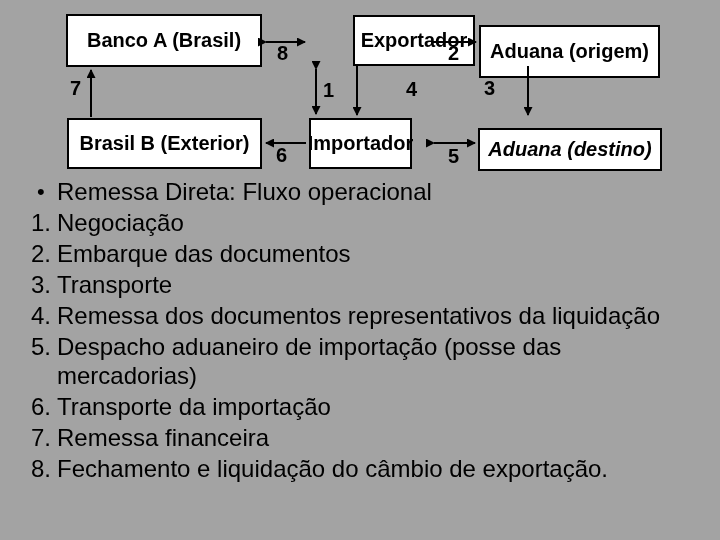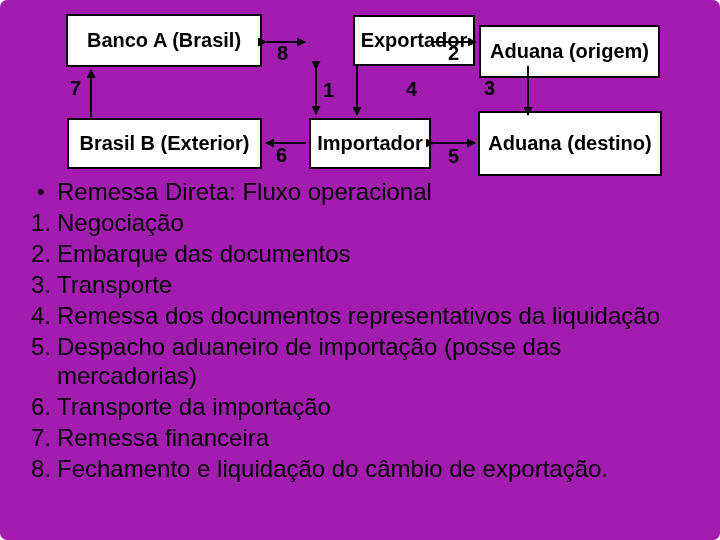--- a/index.html
+++ b/index.html
@@ -11,22 +11,21 @@
     width: 720px;
     height: 540px;
     overflow: hidden;
     font-family: "Liberation Sans", sans-serif;
     color: #000000;
     position: relative;
   }
   .slide {
     position: absolute;
     inset: 0;
-    background: #a21caf;
-    border-radius: 7px;
+    background: #a3a3a3;
   }
 
   
   .diagram {
     position: absolute;
     left: 0; top: 0;
     width: 720px; height: 176px;
   }
   .dbox {
     position: absolute;
@@ -37,22 +36,22 @@
     align-items: center;
     justify-content: center;
     font-size: 20px;
     font-weight: bold;
     white-space: nowrap;
   }
   .dbox.banco-a        { left: 66px;  top: 14px;  width: 196px; height: 53px; }
   .dbox.exportador     { left: 309px; top: 15px;  width: 122px; height: 51px; margin-left: 44px; }
   .dbox.aduana-origem  { left: 479px; top: 25px;  width: 181px; height: 53px; }
   .dbox.banco-b        { left: 67px;  top: 118px; width: 195px; height: 51px; }
-  .dbox.importador     { left: 309px; top: 118px; width: 122px; height: 51px; }
-  .dbox.aduana-destino { left: 478px; top: 111px; width: 184px; height: 65px; }
+  .dbox.importador     { left: 309px; top: 118px; width: 103px; height: 51px; }
+  .dbox.aduana-destino { left: 478px; top: 128px; width: 184px; height: 43px; font-style: italic; }
 
   svg.arrows {
     position: absolute;
     left: 0; top: 0;
     width: 720px; height: 176px;
     pointer-events: none;
   }
   svg.arrows line { stroke: #000000; stroke-width: 2px; }
 
   .flow-num {

